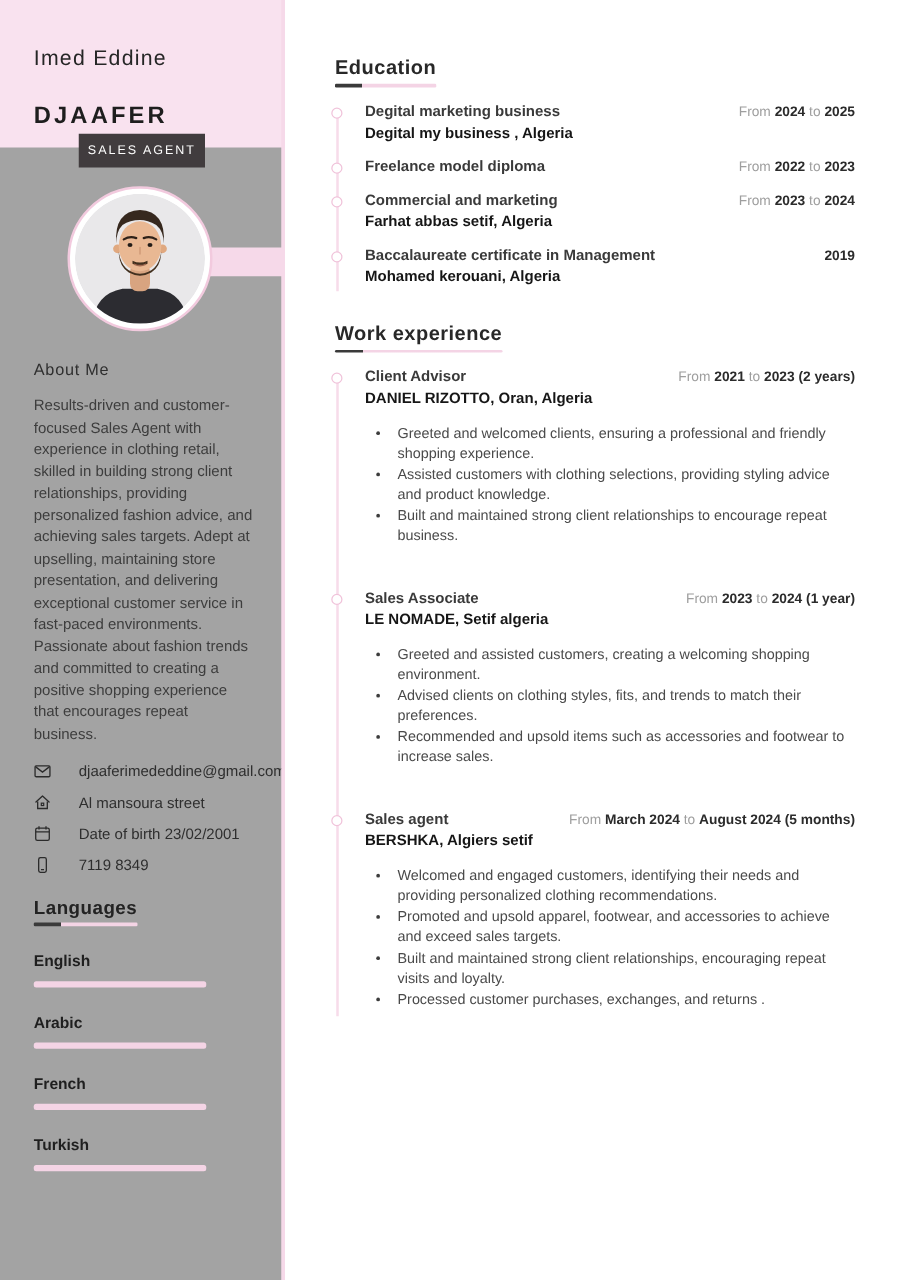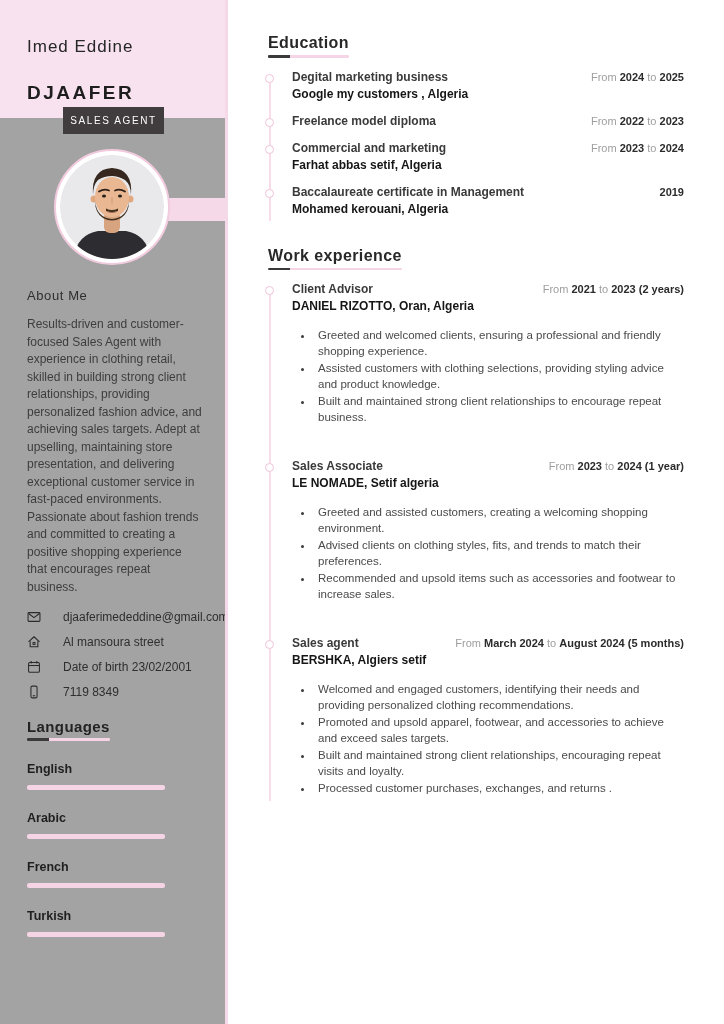--- a/index.html
+++ b/index.html
@@ -34,21 +34,21 @@
   .crow svg{flex:0 0 auto;display:block;}
   .ctext{font-size:12px;color:#2e2e2e;white-space:nowrap;}
   .side-sec-title{display:inline-block;font-size:15px;font-weight:700;letter-spacing:.4px;color:#232323;margin-top:14px;}
   .u-line::after{
     content:'';display:block;height:2.5px;margin-top:3px;border-radius:1px;
     background:linear-gradient(90deg,#3a3a3a 0 22px,#f4d4e5 22px);
   }
   .lang{font-size:12.5px;font-weight:700;color:#1f1f1f;margin-top:21px;}
   .lang-bar{margin-top:9px;width:138px;height:5px;background:#f4d4e5;border-radius:2px;}
   
-  .main{position:absolute;left:252px;top:0;width:472px;box-sizing:border-box;padding:34px 40px 0 16px;}
+  .main{position:absolute;left:252px;top:12px;width:472px;box-sizing:border-box;padding:34px 40px 0 16px;}
   .sec-title{display:inline-block;font-size:16px;font-weight:700;letter-spacing:.4px;color:#282828;margin:0;}
   .tlist{position:relative;padding-left:24px;margin-top:12px;}
   .tlist::before{content:'';position:absolute;left:1px;top:8px;bottom:-4px;width:2px;background:#f7dcea;}
   .titem{position:relative;}
   .titem::before{
     content:'';position:absolute;left:-27px;top:4px;width:7px;height:7px;background:#fff;
     border:1.5px solid #f0c3da;border-radius:50%;z-index:1;
   }
   .edu-item{margin-bottom:12px;}
   .row1{display:flex;justify-content:space-between;align-items:baseline;}
@@ -165,21 +165,21 @@
         <div class="titem edu-item">
           <div class="row1">
             <span class="item-title">Degital marketing business</span>
             <span class="date">
               <span class="lbl">From</span>
               <span class="val">2024</span>
               <span class="lbl">to</span>
               <span class="val">2025</span>
             </span>
           </div>
-          <div class="item-sub">Google my customers , Algeria</div>
+          <div class="item-sub">Degital my business , Algeria</div>
         </div>
 
         <div class="titem edu-item">
           <div class="row1">
             <span class="item-title">Freelance model diploma</span>
             <span class="date">
               <span class="lbl">From</span>
               <span class="val">2022</span>
               <span class="lbl">to</span>
               <span class="val">2023</span>

